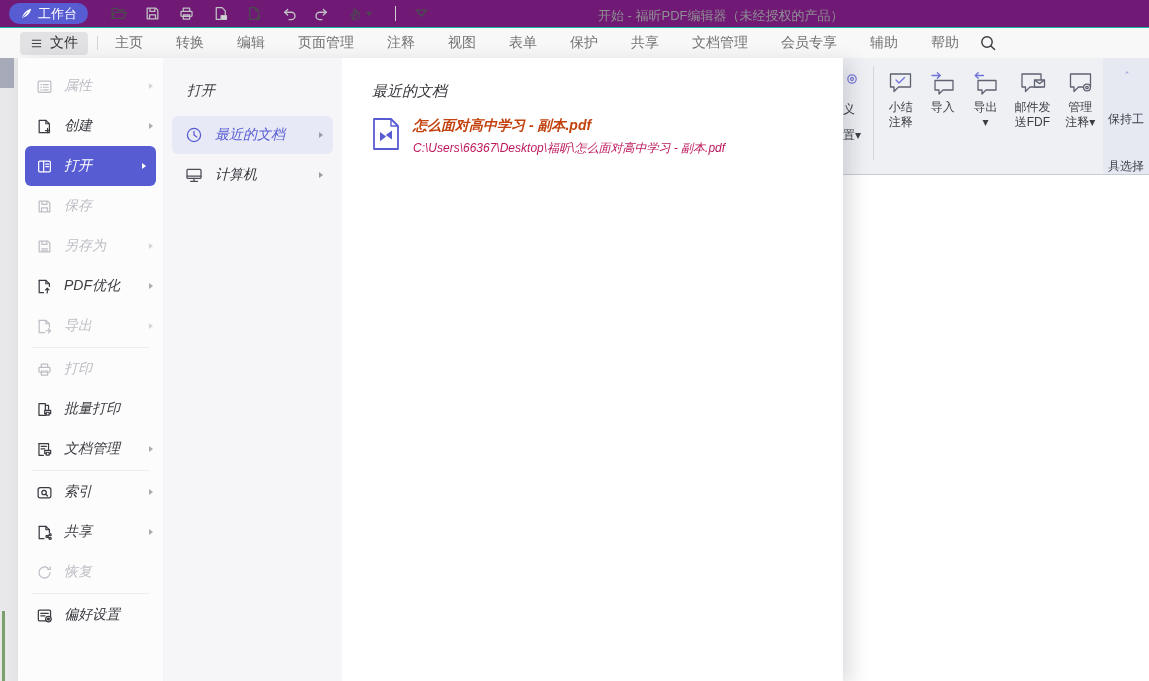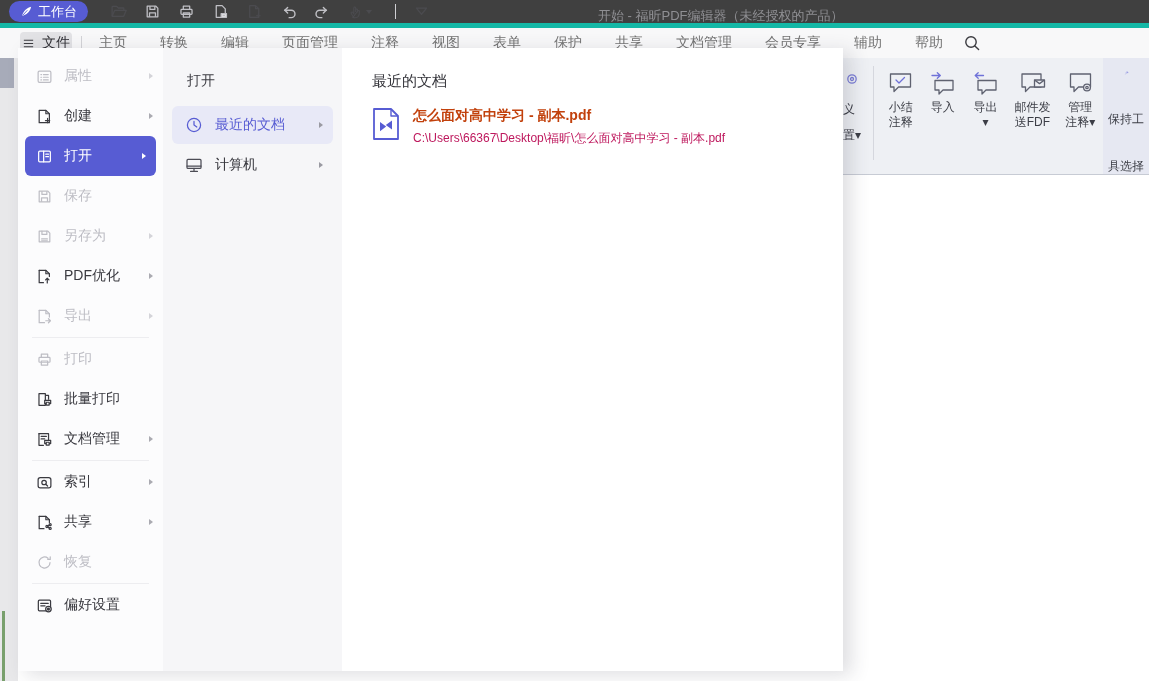--- a/index.html
+++ b/index.html
@@ -1,38 +1,38 @@
 <!DOCTYPE html>
 <html><head>
 <meta charset="utf-8">
 <style>
   * { margin:0; padding:0; box-sizing:border-box; }
   body { font-family:"Liberation Sans","DejaVu Sans",sans-serif; background:#fff; }
   .screen { position:relative; width:1149px; height:681px; overflow:hidden; background:#fff; }
 
   
-  .titlebar { position:absolute; left:0; top:0; right:0; height:28px; background:#404040;
-              border-bottom:5px solid #14b8a6; display:flex; align-items:center; }
+  .titlebar { position:absolute; left:0; top:0; right:0; height:28px; background:#701a75;
+              border-bottom:1px solid #14b8a6; display:flex; align-items:center; }
   .workspace-btn { margin-left:9px; height:21px; padding:0 11px; background:#575cd3; border-radius:11px;
                    display:flex; align-items:center; gap:5px; color:#fff; font-size:13px; cursor:default; }
   .workspace-btn svg { width:13px; height:13px; }
   .qat { display:flex; align-items:center; gap:17px; margin-left:22px; }
   .qat .qbtn { width:17px; height:17px; display:flex; align-items:center; justify-content:center; }
   .qat svg { width:17px; height:17px; }
   .ic-on  { color:#4b4b4f; }
   .ic-off { color:#c0c0c5; }
   .tri-down { width:0; height:0; border-top:4px solid #4b4b4f; border-left:3.5px solid transparent;
               border-right:3.5px solid transparent; }
   .qat-sep { width:1px; height:15px; background:#cfcfd3; margin-left:6px; }
   .win-title { position:absolute; left:598px; top:7px; font-size:13px; color:#8f8f93; white-space:nowrap; }
 
   
   .menubar { position:absolute; left:0; top:28px; right:0; height:30px; background:#f8f8f9;
              display:flex; align-items:center; }
-  .file-btn { margin-left:20px; height:23px; padding:0 2px; background:#e2e2e5; border-radius:4px;
+  .file-btn { margin-left:20px; height:23px; padding:0 10px; background:#e2e2e5; border-radius:4px;
               display:flex; align-items:center; gap:7px; font-size:14px; color:#2e2e33; }
   .file-btn svg { width:13px; height:13px; color:#3c3c41; }
   .mb-sep { width:1px; height:14px; background:#d3d3d7; margin:0 9px; }
   .tabs { display:flex; gap:33px; margin-left:8px; font-size:14px; color:#737373; white-space:nowrap; }
   .tabs span { cursor:default; }
   .mb-search { margin-left:20px; width:18px; height:18px; color:#3a3a3f; }
 
   
   .ribbon { position:absolute; left:843px; top:58px; width:306px; height:117px; background:#eef0f4;
             border-bottom:1px solid #c7cbd4; display:flex; align-items:stretch; overflow:hidden; }
@@ -48,22 +48,22 @@
   .w42 { width:42px; } .w44 { width:44px; } .w50 { width:50px; } .w46 { width:46px; }
   .ritem.active { background:#e6e8f2;gap:32px; }
   .canvas { position:absolute; left:843px; top:175px; right:0; bottom:0; background:#fff; }
 
   
   .lstrip { position:absolute; left:0; top:58px; width:18px; bottom:0; background:#e8e8ea; }
   .lstrip .dk { position:absolute; left:0; top:0; width:14px; height:30px; background:#a7abb9; }
   .lstrip .gn { position:absolute; left:2px; bottom:0; width:3px; height:70px; background:#79a06d; }
 
   
-  .overlay { position:absolute; left:18px; top:48px; width:825px; height:623px; display:flex;
-             box-shadow:8px 4px 18px rgba(50,50,70,.16); }
+  .overlay { position:absolute; left:18px; top:58px; width:825px; height:623px; display:flex;
+             box-shadow:8px 4px 18px rgba(50,50,70,.16);font-style:italic; }
   .fm-sidebar { width:145px; background:#fcfcfd; padding-top:8px; flex:none; }
   .fm-item { height:40px; display:flex; align-items:center; padding:0 10px 0 18px;
              font-size:14px; color:#3a3a40; cursor:default; }
   .fm-item svg { width:17px; height:17px; margin-right:11px; flex:none; }
   .fm-item .tri { margin-left:auto; width:0; height:0; border-left:4px solid #aaaab1;
                   border-top:3.5px solid transparent; border-bottom:3.5px solid transparent; }
   .fm-item.disabled { color:#bdbdc4; }
   .fm-item.disabled .tri { border-left-color:#d4d4d9; }
   .fm-item.selected { background:#575cd3; color:#fff; border-radius:6px; margin:0 7px; padding-left:11px; }
   .fm-item.selected .tri { border-left-color:#fff; }

